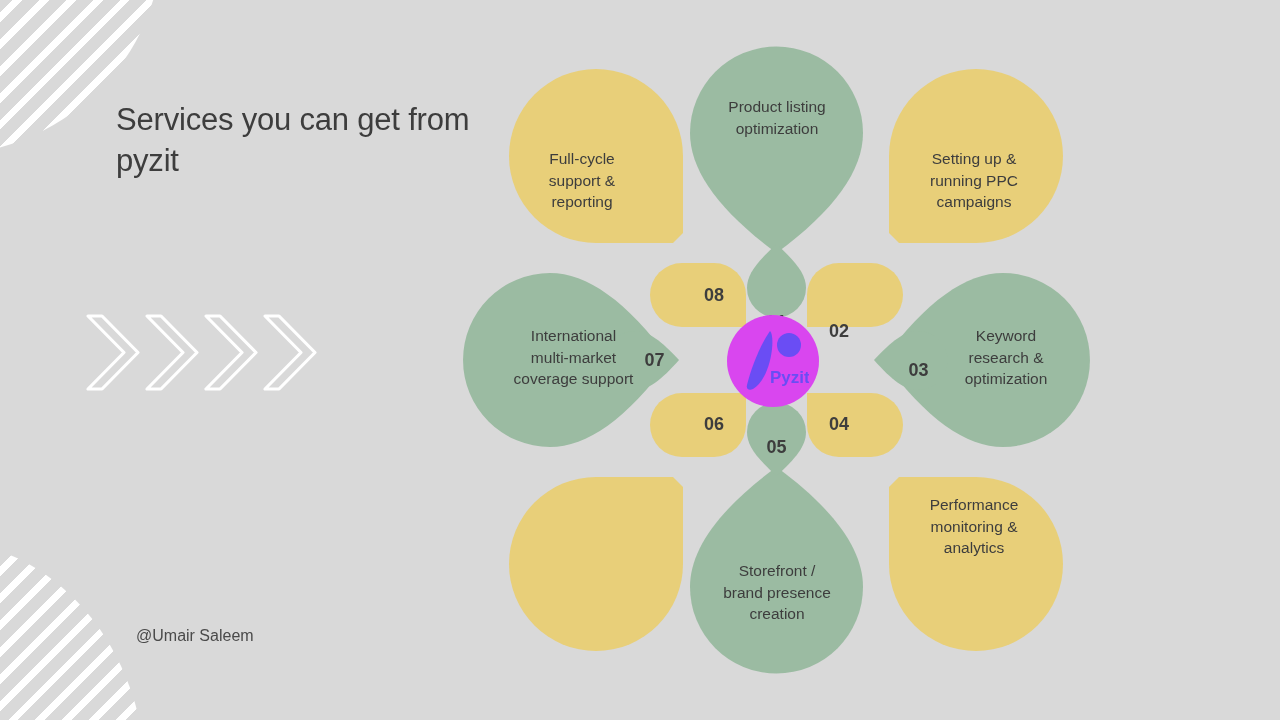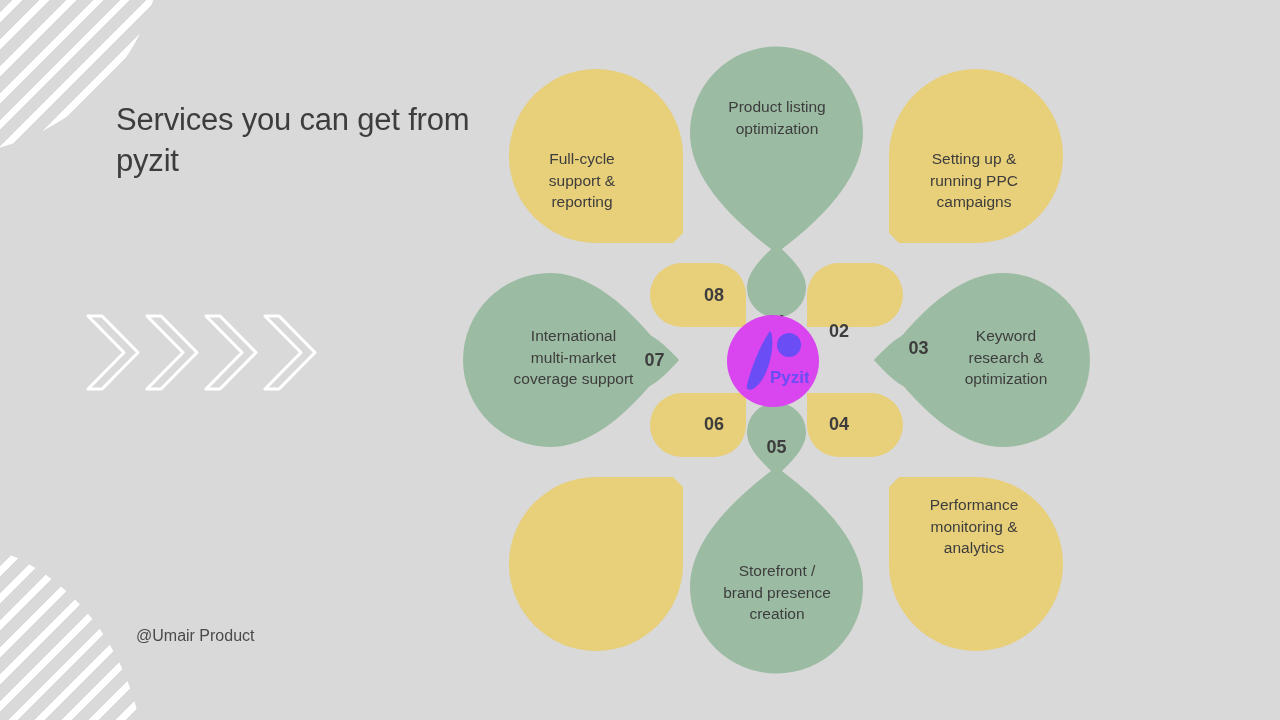--- a/index.html
+++ b/index.html
@@ -119,21 +119,21 @@
   <svg width="240" height="85" viewBox="0 0 240 85" fill="none">
     <g stroke="#ffffff" stroke-width="3.2" fill="none" stroke-linejoin="round">
       <path d="M8 6 L44 42.5 L8 79 L22 79 L58 42.5 L22 6 Z"></path>
       <path d="M67 6 L103 42.5 L67 79 L81 79 L117 42.5 L81 6 Z"></path>
       <path d="M126 6 L162 42.5 L126 79 L140 79 L176 42.5 L140 6 Z"></path>
       <path d="M185 6 L221 42.5 L185 79 L199 79 L235 42.5 L199 6 Z"></path>
     </g>
   </svg>
 </div>
 
-<div id="footer-handle">@Umair Product</div>
+<div id="footer-handle">@Umair Saleem</div>
 
 <div id="flower">
 
   <svg width="700" height="720" viewBox="0 0 700 720" style="position:absolute;left:0;top:0;">
 
     <path d="M340 254 A 78 78 0 1 1 340 254 Z" fill="#9bbba2" transform="translate(0,0)"></path>
     <g>
       <path d="M340.5 253
                C 282 210, 254 170, 254 133
                A 86.5 86.5 0 0 1 427 133
@@ -257,21 +257,21 @@
 creation</div>
   <div class="petal-label" style="left:40px;  top:325px; width:195px;">International
 multi-market
 coverage support</div>
   <div class="petal-label" style="left:56px;  top:148px; width:180px;">Full-cycle
 support &amp;
 reporting</div>
 
   <div class="badge-label" style="left:311px; top:264px; width:59px;margin-top:48px;">01</div>
   <div class="badge-label" style="left:371px; top:285px; width:64px;margin-top:36px;">02</div>
-  <div class="badge-label" style="left:453px; top:338px; width:59px;">03</div>
+  <div class="badge-label" style="left:453px; top:360px; width:59px;">03</div>
   <div class="badge-label" style="left:371px; top:414px; width:64px;">04</div>
   <div class="badge-label" style="left:311px; top:437px; width:59px;">05</div>
   <div class="badge-label" style="left:246px; top:414px; width:64px;">06</div>
   <div class="badge-label" style="left:189px; top:350px; width:59px;">07</div>
   <div class="badge-label" style="left:246px; top:285px; width:64px;text-align:center;">08</div>
 
   <div id="center-logo">
     <svg width="72" height="68" viewBox="0 0 72 68">
       <path d="M33 4 C 22 20, 14 42, 10 58 C 9 62, 12 64, 16 62 C 26 56, 33 40, 35 22 C 36 12, 35 6, 33 4 Z" fill="#6a4df4"></path>
       <circle cx="52" cy="18" r="12" fill="#6a4df4"></circle>

